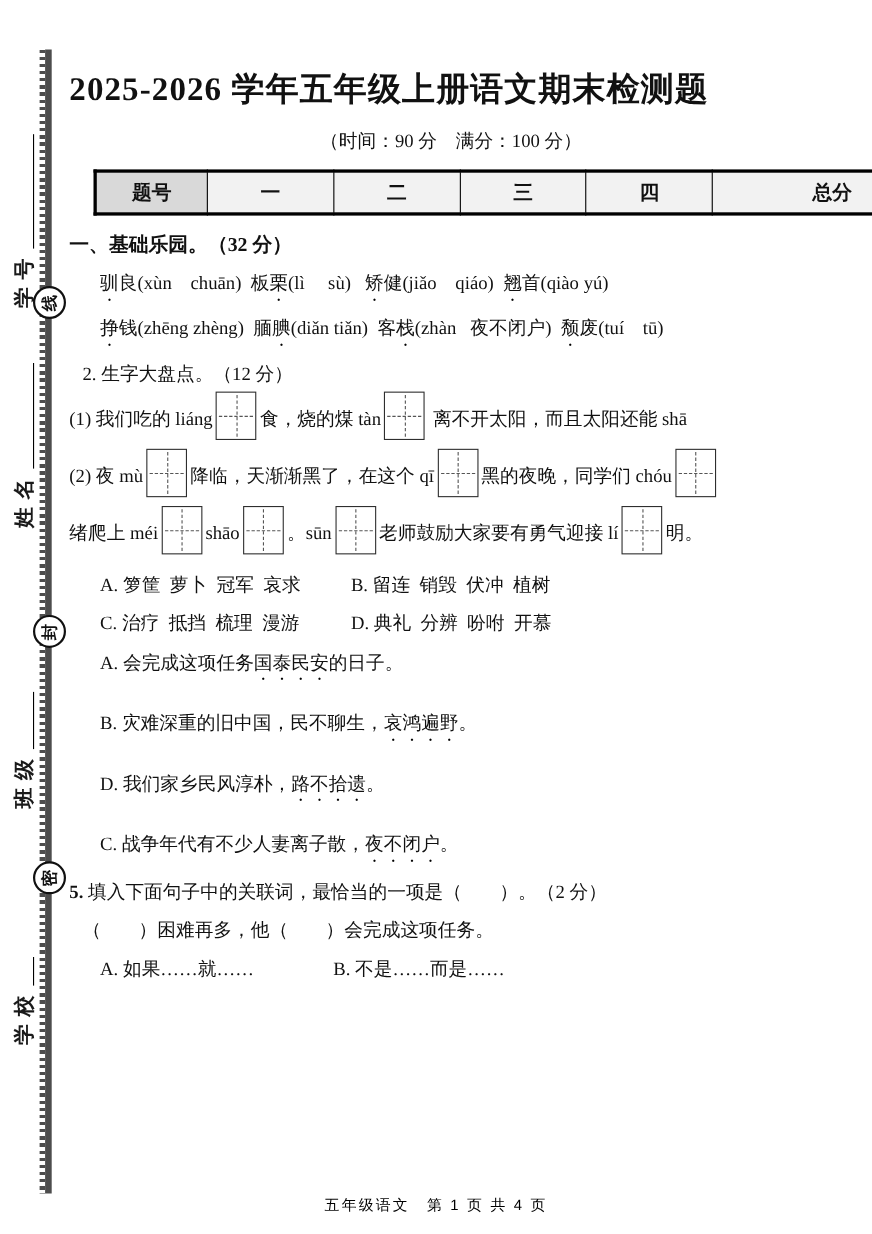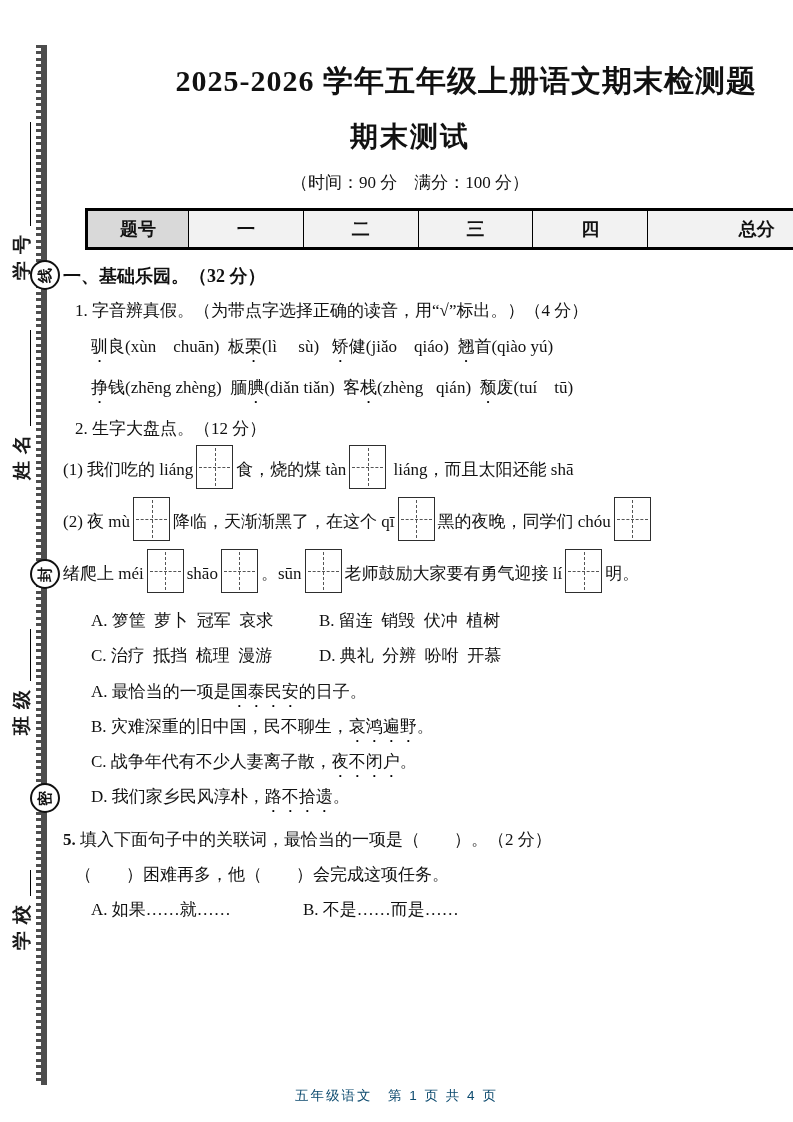--- a/index.html
+++ b/index.html
@@ -14,52 +14,52 @@
                 background:repeating-linear-gradient(to bottom,#4d4d4d 0 3px,transparent 3px 6.5px); }
   .seal-field { position:absolute; height:26px; transform:rotate(-90deg);
                 display:flex; align-items:center; white-space:nowrap;
                 font-size:19px; font-weight:600; letter-spacing:7px; color:#1a1a1a; }
   .seal-field .fline { display:inline-block; border-bottom:1.6px solid #000; height:16px; margin-left:2px; }
   .stamp { position:absolute; width:30px; height:30px; box-sizing:border-box; border:2px solid #111;
            border-radius:50%; background:#fff; z-index:3; display:flex; align-items:center; justify-content:center; }
   .stamp span { transform:rotate(-90deg); font-weight:bold; font-size:15px; }
   
   .content { position:absolute; left:63px; top:55px; width:694px; font-size:17px; }
-  .title    { text-align:right; font-size:30px; font-weight:bold; margin:6px 0 0 0; letter-spacing:1px; }
+  .title    { text-align:left; font-size:30px; font-weight:bold; margin:6px 0 0 0; letter-spacing:1px; }
   .subtitle { text-align:center; font-size:28px; font-weight:bold; margin:16px 0 0 0; letter-spacing:2px; }
   .meta     { text-align:center; font-size:17px; margin:15px 0 0 0; }
   
   table.score { border-collapse:collapse; margin:14px 0 0 22px; width:783px; }
   table.score td { border:1.5px solid #000; text-align:center; font-size:18px; }
   table.score { border:3px solid #000; }
   table.score tr.hd td { height:34px; background:#f2f2f2; font-weight:bold; }
   table.score tr.sc td { height:46px; background:#ffffff; }
   table.score td.lab { width:98px; background:#d9d9d9 !important; font-weight:bold; }
   
   .line { margin:0; white-space:pre-wrap; line-height:28px; }
   .sec  { font-weight:bold; font-size:18px; margin-top:12px; }
   .qnum { font-weight:bold; }
   .ind1 { padding-left:12px; }
   .ind2 { padding-left:28px; }
   .mt7  { margin-top:7px; }  .mt8 { margin-top:8px; }  .mt10 { margin-top:10px; }
-  .mt14 { margin-top:2px; }
+  .mt14 { margin-top:22px; }
   .boxline { line-height:50px; margin-top:2px; }
   .dot { -webkit-text-emphasis:filled dot #000; text-emphasis:filled dot #000;
          -webkit-text-emphasis-position:under; text-emphasis-position:under right; }
   .optw  { display:inline-block; width:228px; }
   .optw5 { display:inline-block; width:212px; }
   
   .tzg { display:inline-block; width:37px; height:44px; box-sizing:border-box; border:1.8px solid #2e2e2e;
          position:relative; vertical-align:-14px; margin:0 3px; background:#fff; }
   .tzg::before { content:""; position:absolute; left:50%; top:2px; bottom:2px; width:0;
                  border-left:1.6px dashed #555; }
   .tzg::after  { content:""; position:absolute; top:50%; left:2px; right:2px; height:0;
                  border-top:1.6px dashed #555; }
   .footer { position:absolute; bottom:17px; left:0; width:100%; text-align:center;
-            font-family:"Liberation Sans","DejaVu Sans",sans-serif; font-size:13.5px; color:#0c4a6e; letter-spacing:2px; }
+            font-family:"Liberation Sans","DejaVu Sans",sans-serif; font-size:13.5px; color:#000000; letter-spacing:2px; }
 </style>
 </head>
 <body>
 
 <div class="seal-ticks"></div>
 <div class="seal-bar"></div>
 
 <div class="seal-field" style="left:-68px; top:177px; width:180px;">
   <span>学号</span>
     <span class="fline" style="width:104px;"></span>
@@ -83,54 +83,52 @@
 <div class="stamp" style="left:30px; top:559px;">
     <span>封</span>
   </div>
 <div class="stamp" style="left:30px; top:783px;">
     <span>密</span>
   </div>
 
 <div class="content">
 
   <p class="title">2025-2026 学年五年级上册语文期末检测题</p>
-  <p class="subtitle">期末测试</p>
   <p class="meta">（时间：90 分　满分：100 分）</p>
 
   <table class="score">
     <tbody>
         <tr class="hd">
       <td class="lab">题号</td>
       <td>一</td>
       <td>二</td>
       <td>三</td>
       <td>四</td>
       <td>总分</td>
     </tr>
   </tbody>
     </table>
 
   <p class="line sec">一、基础乐园。（32 分）</p>
 
-  <p class="line ind1 mt7">1. 字音辨真假。（为带点字选择正确的读音，用“√”标出。）（4 分）</p>
   <p class="line ind2 mt8"><span class="dot">驯</span><span>良(xùn    chuān)  板</span><span class="dot">栗</span><span>(lì     sù)   </span><span class="dot">矫</span><span>健(jiǎo    qiáo)  </span><span class="dot">翘</span><span>首(qiào yú)</span></p>
-  <p class="line ind2 mt8"><span class="dot">挣</span><span>钱(zhēng zhèng)  腼</span><span class="dot">腆</span><span>(diǎn tiǎn)  客</span><span class="dot">栈</span><span>(zhèng   qián)  </span><span class="dot">颓</span><span>废(tuí    tū)</span></p>
+  <p class="line ind2 mt8"><span class="dot">挣</span><span>钱(zhēng zhèng)  腼</span><span class="dot">腆</span><span>(diǎn tiǎn)  客</span><span class="dot">栈</span><span>(zhàn   夜不闭户)  </span><span class="dot">颓</span><span>废(tuí    tū)</span></p>
 
   <p class="line ind1 mt8">2. 生字大盘点。（12 分）</p>
-  <p class="line boxline"><span>(1) 我们吃的 liáng</span><span class="tzg"></span><span>食，烧的煤 tàn</span><span class="tzg"></span><span> liáng，而且太阳还能 shā</span></p>
+  <p class="line boxline"><span>(1) 我们吃的 liáng</span><span class="tzg"></span><span>食，烧的煤 tàn</span><span class="tzg"></span><span> 离不开太阳，而且太阳还能 shā</span></p>
   <p class="line boxline"><span>(2) 夜 mù</span><span class="tzg"></span><span>降临，天渐渐黑了，在这个 qī</span><span class="tzg"></span><span>黑的夜晚，同学们 chóu</span><span class="tzg"></span></p>
   <p class="line boxline"><span>绪爬上 méi</span><span class="tzg"></span><span>shāo</span><span class="tzg"></span><span>。sūn</span><span class="tzg"></span><span>老师鼓励大家要有勇气迎接 lí</span><span class="tzg"></span><span>明。</span></p>
 
   <p class="line ind2 mt8"><span class="optw">A. 箩筐  萝卜  冠军  哀求</span><span>B. 留连  销毁  伏冲  植树</span></p>
   <p class="line ind2 mt7"><span class="optw">C. 治疗  抵挡  梳理  漫游</span><span>D. 典礼  分辨  吩咐  开慕</span></p>
 
-  <p class="line ind2 mt8"><span>A. 最恰当的一项是</span><span class="dot">国泰民安</span><span>的日子。</span></p>
+  <p class="line ind2 mt8"><span>A. 会完成这项任务</span><span class="dot">国泰民安</span><span>的日子。</span></p>
   <p class="line ind2 mt14"><span>B. 灾难深重的旧中国，民不聊生，</span><span class="dot">哀鸿遍野</span><span>。</span></p>
+  <p class="line ind2 mt14"><span>D. 我们家乡民风淳朴，</span><span class="dot">路不拾遗</span><span>。</span></p>
   <p class="line ind2 mt14"><span>C. 战争年代有不少人妻离子散，</span><span class="dot">夜不闭户</span><span>。</span></p>
-  <p class="line ind2 mt14"><span>D. 我们家乡民风淳朴，</span><span class="dot">路不拾遗</span><span>。</span></p>
 
   <p class="line mt10"><span class="qnum">5.</span><span> 填入下面句子中的关联词，最恰当的一项是（　　）。（2 分）</span></p>
   <p class="line ind1 mt7">（　　）困难再多，他（　　）会完成这项任务。</p>
   <p class="line ind2 mt7"><span class="optw5">A. 如果……就……</span><span>B. 不是……而是……</span></p>
 
 </div>
 
 <div class="footer">五年级语文　第 1 页 共 4 页</div>
 
 </body></html>

